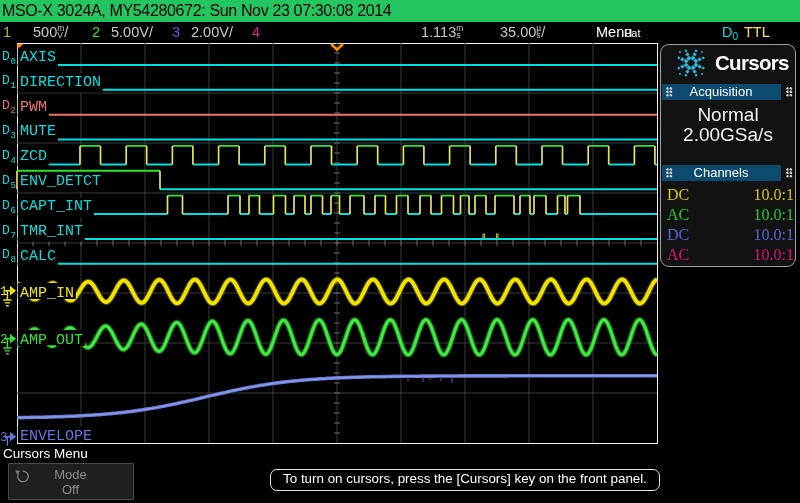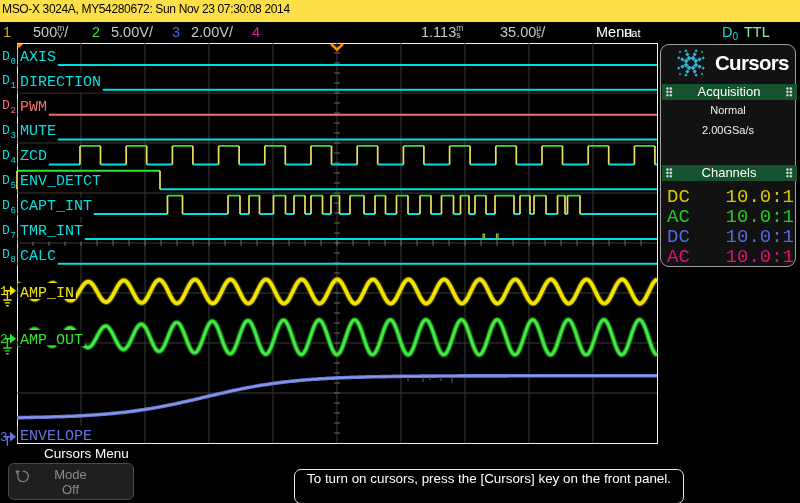--- a/index.html
+++ b/index.html
@@ -1,64 +1,64 @@
 <!DOCTYPE html>
 <html><head><meta charset="utf-8">
 <style>
   html,body{margin:0;padding:0;background:#000;}
   #scr{position:relative;width:800px;height:503px;background:#000;overflow:hidden;
        font-family:"Liberation Sans", sans-serif;}
   .abs{position:absolute;}
-  #titlebar{left:0;top:0;width:800px;height:22px;background:#fde047;color:#000;
-     font-size:12px;letter-spacing:-0.35px;}
+  #titlebar{left:0;top:0;width:800px;height:22px;background:#22c55e;color:#000;
+     font-size:16px;letter-spacing:-0.35px;}
   #titlebar span{position:absolute;left:2px;top:2px;white-space:pre;}
   #statusbar{left:0;top:22px;width:800px;height:21px;background:#000;color:#c8c8c8;font-size:14.5px;}
   #statusbar .it{position:absolute;top:2px;white-space:pre;}
   .stk{display:inline-flex;flex-direction:column;vertical-align:top;font-size:8.5px;line-height:7px;margin-top:1px;}
   .lbl{font-family:"Liberation Mono",monospace;font-size:15px;}
   
   #panel{left:660px;top:44px;width:136px;height:223px;background:#121212;
     border:1.5px solid #a0a0a0;border-radius:9px;box-sizing:border-box;}
-  .hdr{position:absolute;left:661.5px;width:135px;height:16px;background:#14532d;
+  .hdr{position:absolute;left:661.5px;width:119px;height:16px;background:#0c4a6e;
      color:#fff;font-size:13px;text-align:center;line-height:16px;}
   .grip{position:absolute;top:3px;width:7px;height:10px;
      background-image:radial-gradient(circle at 1.4px 1.4px,#d8d8d8 1.1px,transparent 1.3px);
      background-size:3.4px 3.4px;}
-  .ctr{position:absolute;left:660px;width:136px;text-align:center;color:#f0f0f0;font-size:11px;}
-  .chrow{position:absolute;left:667px;width:127px;font-family:Liberation Mono, monospace;
-     font-size:19px;}
+  .ctr{position:absolute;left:660px;width:136px;text-align:center;color:#f0f0f0;font-size:19px;}
+  .chrow{position:absolute;left:667px;width:127px;font-family:Liberation Serif, serif;
+     font-size:16px;}
   .chrow b{font-weight:normal;float:right;}
   
-  #cursmenu{left:3px;top:446px;color:#fff;font-size:13.5px;margin-left:41px;}
+  #cursmenu{left:3px;top:446px;color:#fff;font-size:13.5px;}
   #modebtn{left:7.5px;top:463px;width:126px;height:37px;background:#1f1f1f;
-     border:1px solid #4a4a4a;border-radius:6px;box-sizing:border-box;color:#8a8a8a;
+     border:1px solid #4a4a4a;border-radius:1px;box-sizing:border-box;color:#8a8a8a;
      font-size:13px;text-align:center;}
-  #msgbox{left:270px;top:469px;width:390px;height:35px;background:#000;
+  #msgbox{left:270px;top:469px;width:390px;height:22px;background:#000;
      border:1.2px solid #e8e8e8;border-radius:7px;color:#fff;font-size:13.4px;
-     text-align:center;line-height:18px;box-sizing:border-box;white-space:pre;margin-left:24px;}
+     text-align:center;line-height:18px;box-sizing:border-box;white-space:pre;}
 </style></head>
 <body>
 <div id="scr">
   <div class="abs" id="titlebar">
       <span>MSO-X 3024A, MY54280672: Sun Nov 23 07:30:08 2014</span>
     </div>
   <div class="abs" id="statusbar">
     <span class="it" style="left:3px;color:#c8b400">1</span>
     <span class="it" style="left:33px">500<span class="stk"><span>m</span><span>V</span></span>/</span>
     <span class="it" style="left:92px;color:#2ce52c">2</span>
     <span class="it" style="left:111px">5.00V/</span>
     <span class="it" style="left:172px;color:#4864e8">3</span>
     <span class="it" style="left:191px">2.00V/</span>
     <span class="it" style="left:252px;color:#e8189c">4</span>
     <span class="it" style="left:421px">1.113<span class="stk"><span>m</span><span>s</span></span></span>
     <span class="it" style="left:500px">35.00<span class="stk"><span>µ</span><span>s</span></span>/</span>
     <span class="it" style="left:596px;color:#fff">Menu</span>
     <span class="it" style="left:624px;font-size:11px;top:5px;color:#fff">Pat</span>
     <span class="it" style="left:722px;color:#00e0e0">D<span style="font-size:10px;vertical-align:-3px">0</span></span>
-    <span class="it" style="left:744px;color:#86efac">TTL</span>
+    <span class="it" style="left:744px;color:#fde047">TTL</span>
   </div>
 
   <svg class="abs" style="left:0;top:0" width="800" height="503" viewBox="0 0 800 503">
     <rect x="17.5" y="43.5" width="639.5" height="399.5" fill="#000" stroke="#f2f2f2" stroke-width="1" shape-rendering="crispEdges"></rect>
     <g stroke="#3a3a3a" stroke-width="1">
 <line x1="81" y1="43" x2="81" y2="443"></line>
 <line x1="145" y1="43" x2="145" y2="443"></line>
 <line x1="209" y1="43" x2="209" y2="443"></line>
 <line x1="273" y1="43" x2="273" y2="443"></line>
 <line x1="337" y1="43" x2="337" y2="443"></line>

